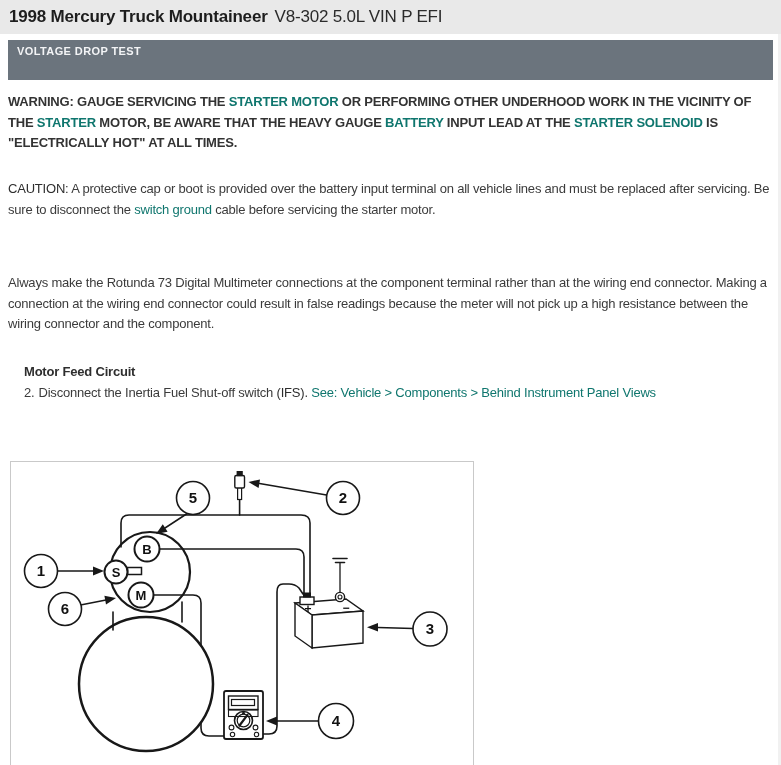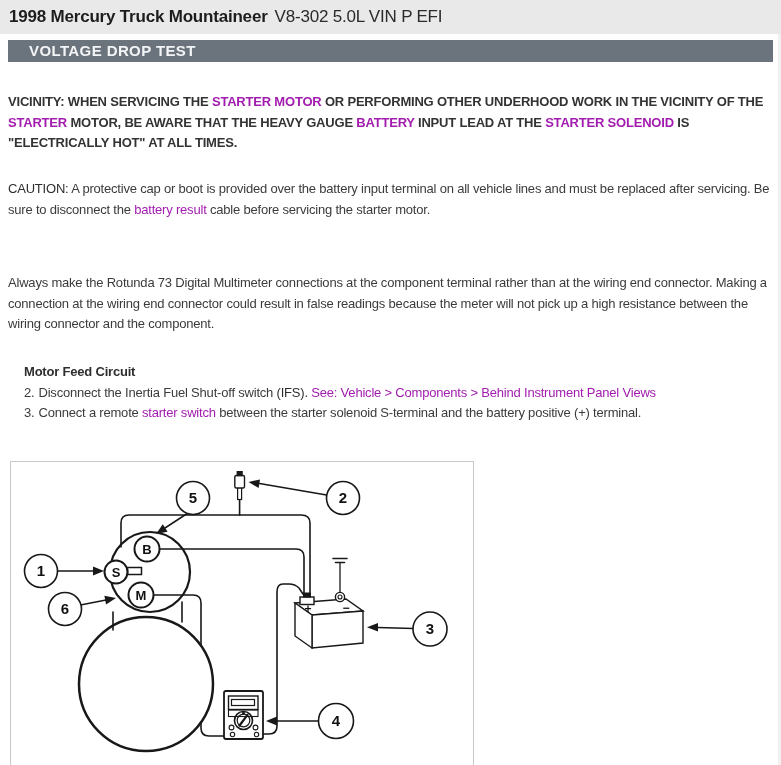--- a/index.html
+++ b/index.html
@@ -11,31 +11,31 @@
   }
   .page-edge { position:absolute; right:0; top:0; width:3px; height:765px; background:#f1f1f1; }
   .app-header {
     position:absolute; left:0; top:0; width:781px; height:34px;
     background:#e9e9e9; line-height:34px; padding-left:9px;
     font-size:17px; color:#1d1d1d; white-space:nowrap;
   }
   .title-bold { font-weight:700; letter-spacing:-0.2px; }
   .title-rest { font-weight:400; margin-left:7px; color:#2b2b2b; letter-spacing:-0.2px;margin-top:36px; }
   .section-bar {
-    position:absolute; left:8px; top:40px; width:765px; height:22px;
-    background:#6b747d; color:#f3f4f6; font-size:15px; font-weight:700;
-    line-height:22px; padding-left:21px; letter-spacing:0.4px;
+    position:absolute; left:8px; top:40px; width:765px; height:40px;
+    background:#6b747d; color:#f3f4f6; font-size:11px; font-weight:700;
+    line-height:22px; padding-left:9px; letter-spacing:0.4px;
   }
   .tblock { position:absolute; left:8px; width:764px; font-size:13px; line-height:20.5px; letter-spacing:-0.2px; }
   .warning-block { top:92px; font-weight:700; color:#333333; }
   .caution-block { top:179px; }
   .note-block { top:241px;margin-top:32px; }
   .motor-block { top:322px; left:24px; width:748px;margin-top:40px; }
   .bold { font-weight:400; color:#2e2e2e; }
-  .lnk { color:#a21caf; cursor:pointer; text-decoration:none; }
+  .lnk { color:#0f766e; cursor:pointer; text-decoration:none; }
   .warning-block .lnk { font-weight:700; }
   .mf-heading { font-weight:700; color:#2e2e2e; }
   .mf-item { white-space:nowrap; }
   .num { margin-right:4px; }
   .diagram-box {
     position:absolute; left:10px; top:461px; width:464px; height:304px;
     border-top:1px solid #c9c9c9; border-left:1px solid #c9c9c9; border-right:1px solid #c9c9c9;
     background:#ffffff;
   }
   svg text { font-family:"Liberation Sans", sans-serif; }
@@ -51,36 +51,33 @@
 
   <div class="app-header">
     <span class="title-bold">1998 Mercury Truck Mountaineer</span><span class="title-rest">V8-302 5.0L VIN P EFI</span>
   </div>
 
   <div class="section-bar">
     <span>VOLTAGE DROP TEST</span>
   </div>
 
   <div class="tblock warning-block">
-    <span>VICINITY: WHEN SERVICING THE </span><span class="lnk">STARTER MOTOR</span><span> OR PERFORMING OTHER UNDERHOOD WORK IN THE VICINITY OF THE </span><span class="lnk">STARTER</span><span> MOTOR, BE AWARE THAT THE HEAVY GAUGE </span><span class="lnk">BATTERY</span><span> INPUT LEAD AT THE </span><span class="lnk">STARTER SOLENOID</span><span> IS "ELECTRICALLY HOT" AT ALL TIMES.</span>
+    <span>WARNING: GAUGE SERVICING THE </span><span class="lnk">STARTER MOTOR</span><span> OR PERFORMING OTHER UNDERHOOD WORK IN THE VICINITY OF THE </span><span class="lnk">STARTER</span><span> MOTOR, BE AWARE THAT THE HEAVY GAUGE </span><span class="lnk">BATTERY</span><span> INPUT LEAD AT THE </span><span class="lnk">STARTER SOLENOID</span><span> IS "ELECTRICALLY HOT" AT ALL TIMES.</span>
   </div>
 
   <div class="tblock caution-block">
-    <span class="bold">CAUTION:</span><span> A protective cap or boot is provided over the battery input terminal on all vehicle lines and must be replaced after servicing. Be sure to disconnect the </span><span class="lnk">battery result</span><span> cable before servicing the starter motor.</span>
+    <span class="bold">CAUTION:</span><span> A protective cap or boot is provided over the battery input terminal on all vehicle lines and must be replaced after servicing. Be sure to disconnect the </span><span class="lnk">switch ground</span><span> cable before servicing the starter motor.</span>
   </div>
 
   <div class="tblock note-block">Always make the Rotunda 73 Digital Multimeter connections at the component terminal rather than at the wiring end connector. Making a connection at the wiring end connector could result in false readings because the meter will not pick up a high resistance between the wiring connector and the component.</div>
 
   <div class="tblock motor-block">
     <div class="mf-heading">Motor Feed Circuit</div>
     <div class="mf-item">
       <span class="num">2.</span><span>Disconnect the Inertia Fuel Shut-off switch </span><span class="bold">(IFS)</span><span>. </span><span class="lnk">See: Vehicle &gt; Components &gt; Behind Instrument Panel Views</span>
-    </div>
-    <div class="mf-item">
-      <span class="num">3.</span><span>Connect a remote </span><span class="lnk">starter switch</span><span> between the starter solenoid S-terminal and the battery positive (+) terminal.</span>
     </div>
   </div>
 
   <div class="diagram-box">
     <svg width="462" height="302" viewBox="0 0 462 302">
       <g fill="none" stroke="#181818" stroke-linecap="round">
 
         <circle cx="139" cy="110" r="40" fill="#ffffff" stroke-width="2.2"></circle>
 
         <path stroke-width="1.6" d="M110,85 L110,61 Q110,53 118,53 L290,53 Q299,53 299,61 L299,136"></path>

